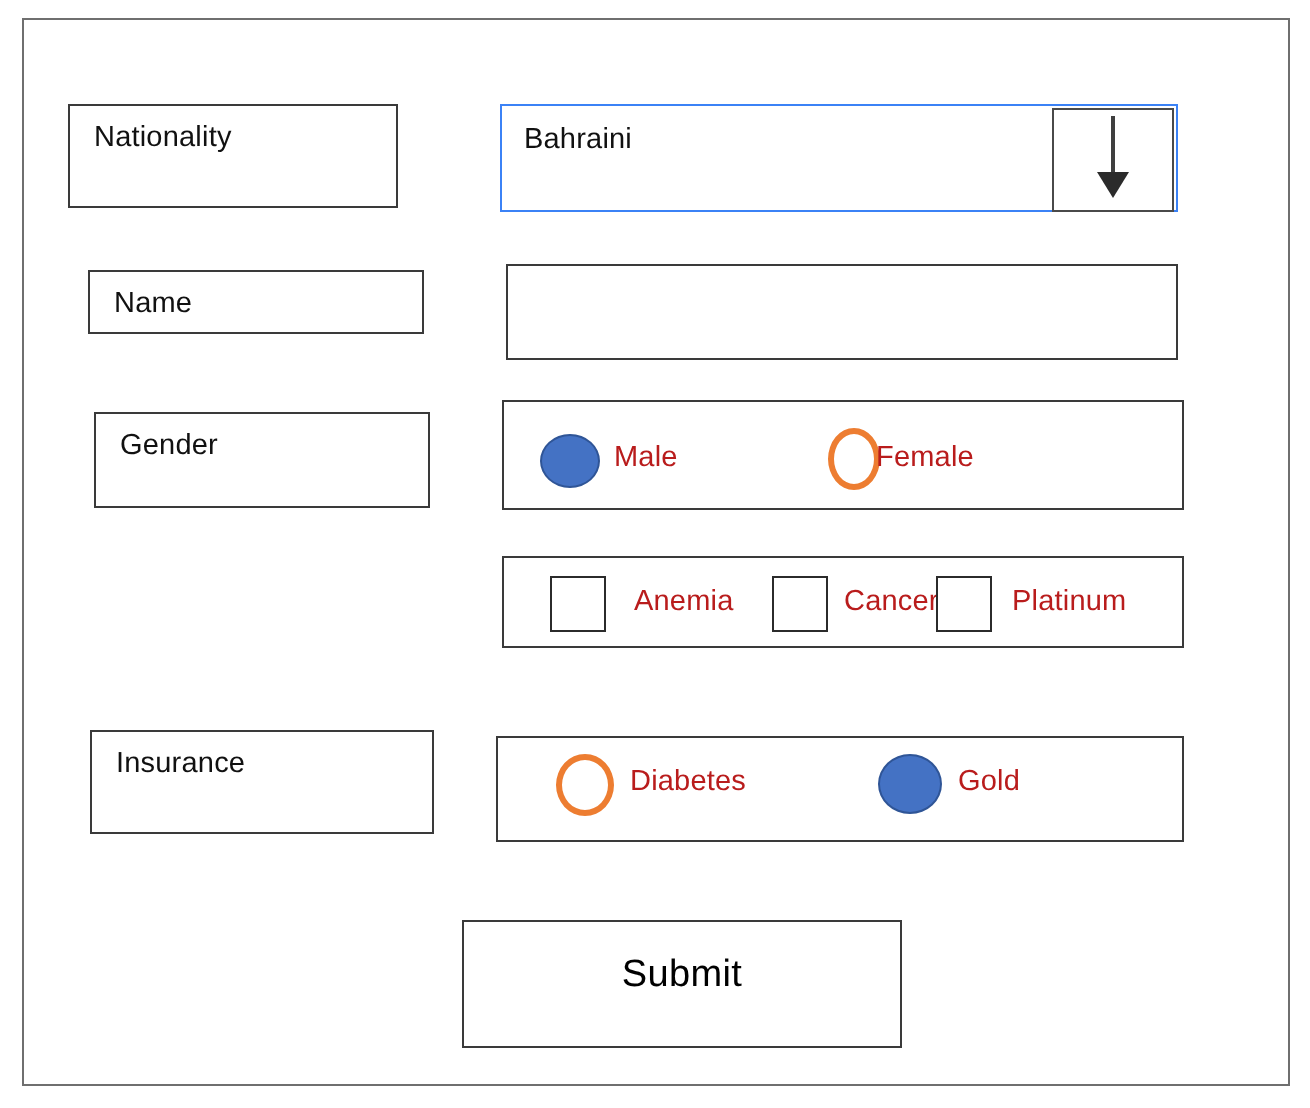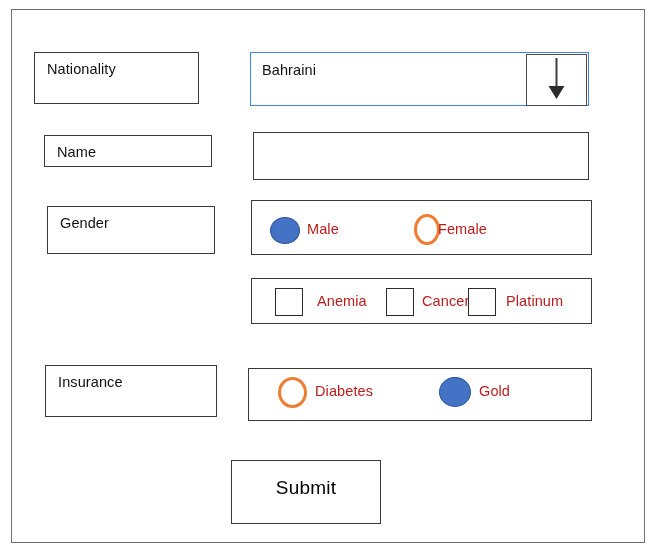--- a/index.html
+++ b/index.html
@@ -158,15 +158,15 @@
 
   <div class="abs field-box" style="left:236px; top:358px; width:344px; height:53px;">
 
     <div class="radio-outline" style="left:29px; top:8px; width:29px; height:31px;"></div>
     <div class="opt-label" style="left:66px; top:14px;">Diabetes</div>
 
     <div class="radio-filled" style="left:190px; top:8px; width:32px; height:30px;"></div>
     <div class="opt-label" style="left:230px; top:14px;">Gold</div>
   </div>
 
-  <div class="abs submit-btn" style="left:219px; top:450px; width:150px; height:64px;">Submit</div>
+  <div class="abs submit-btn" style="left:219px; top:450px; width:220px; height:64px;">Submit</div>
 
 </div>
 
 </body></html>

